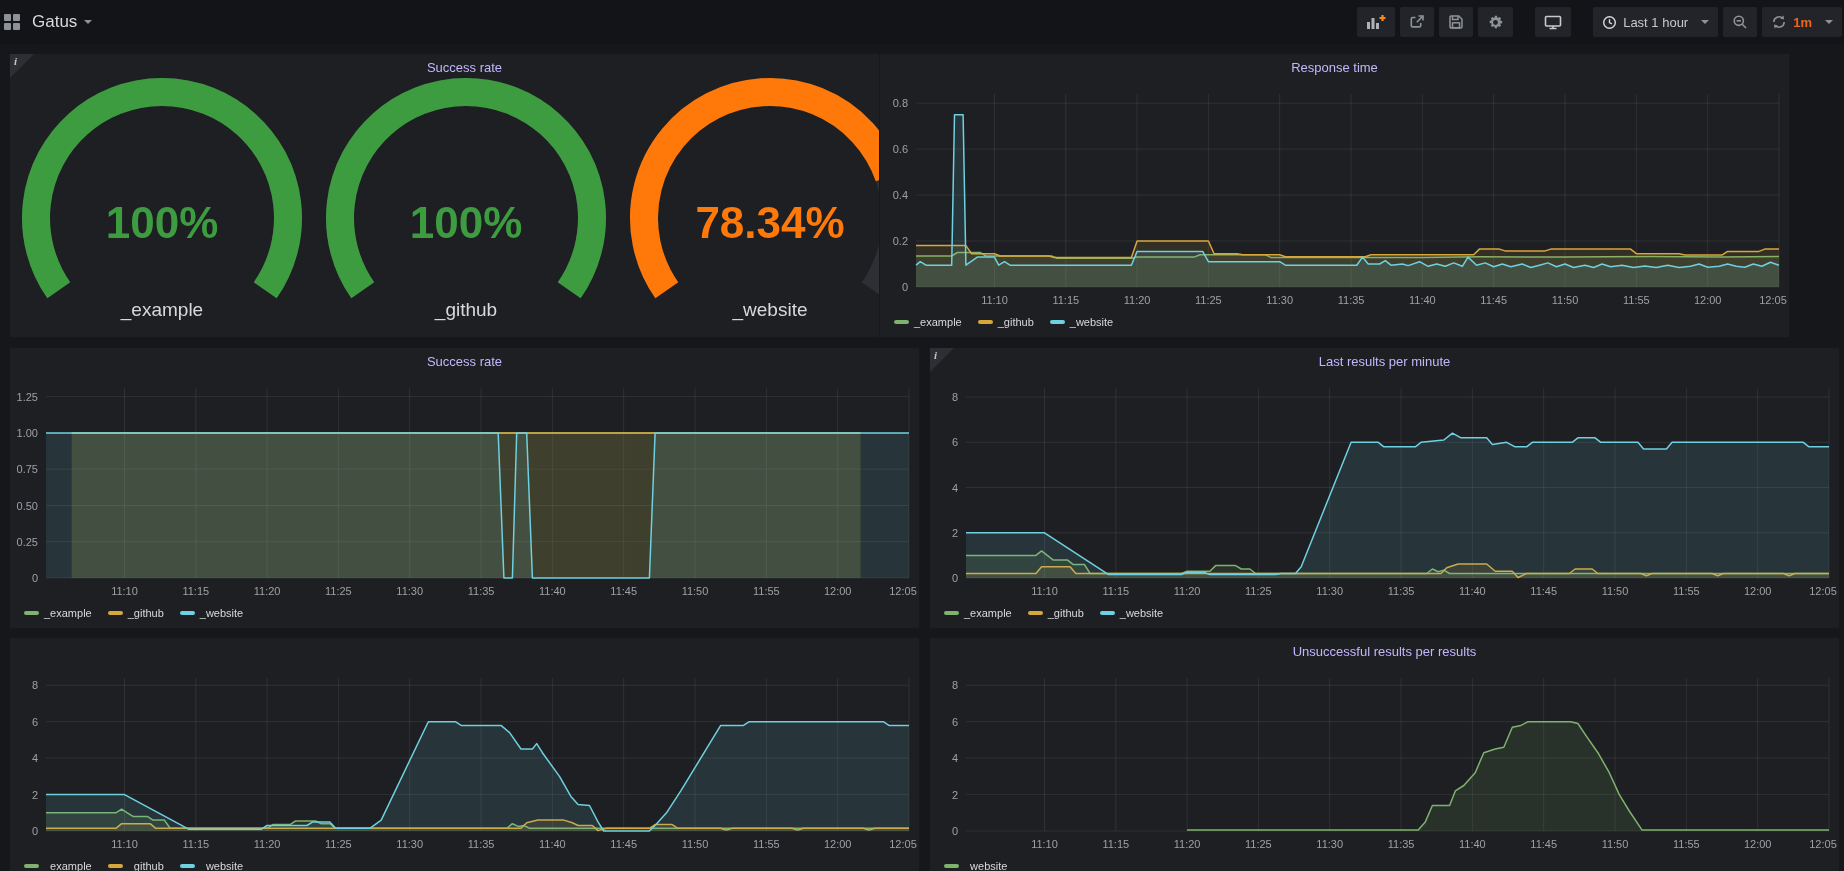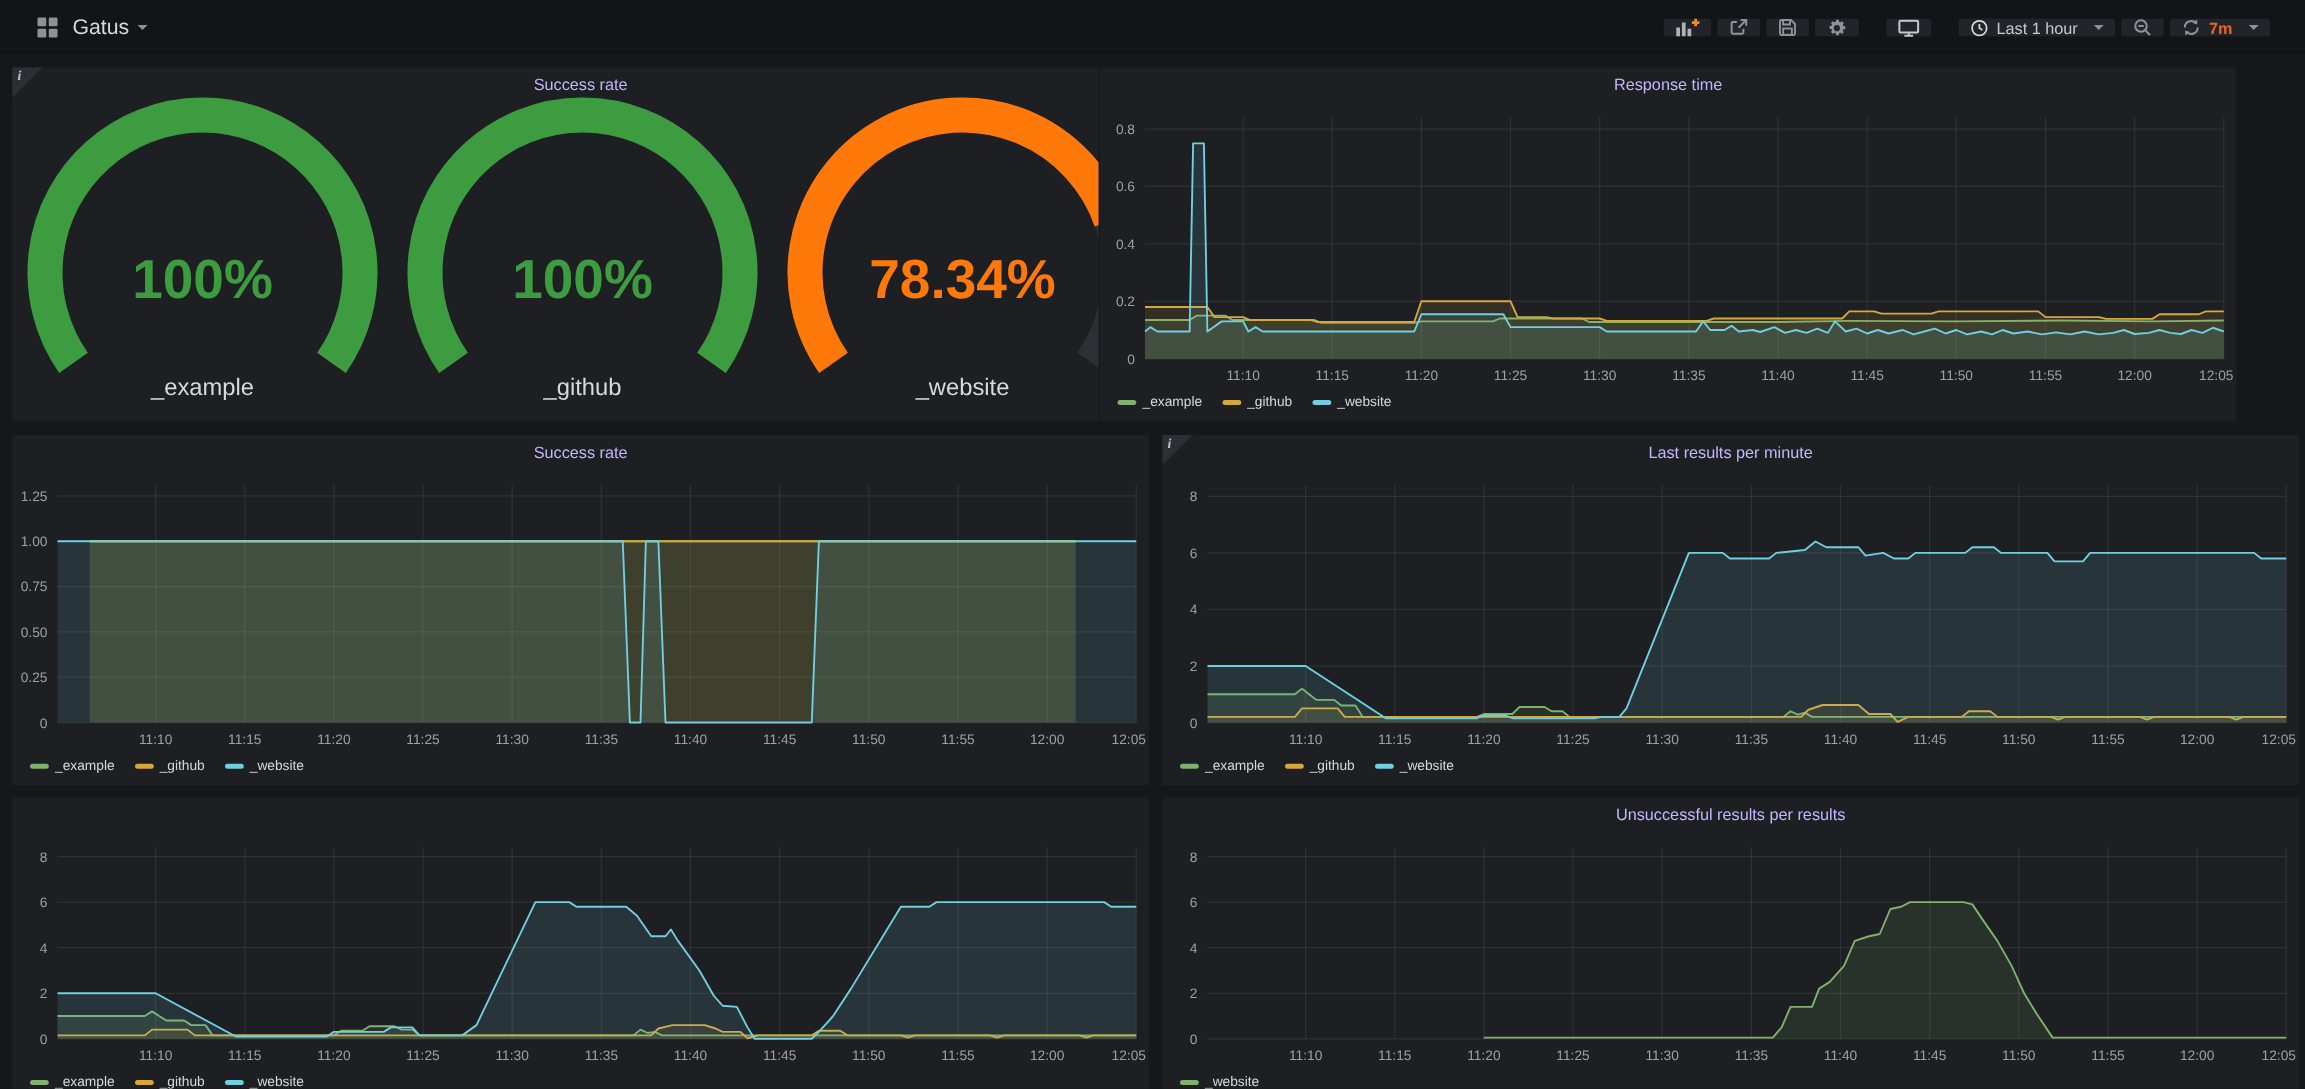--- a/index.html
+++ b/index.html
@@ -4,32 +4,32 @@
 <style>
   * { box-sizing: border-box; }
   html,body { margin:0; padding:0; }
   body {
     width:1844px; height:871px; position:relative; overflow:hidden;
     background:#15171a; font-family:"Liberation Sans", sans-serif;
   }
   
   .navbar {
     position:absolute; top:0; left:0; width:1844px; height:44px;
-    background:#121418; display:flex; align-items:center; padding:0 28px;
+    background:#121418; display:flex; align-items:center; padding:0 2px;
   }
   .nav-left { display:flex; align-items:center; gap:10px; }
   .brand { color:#d8d9da; font-size:17px; font-weight:500; cursor:pointer; display:flex; align-items:center; }
   .caret {
     width:0; height:0; border-left:4px solid transparent; border-right:4px solid transparent;
     border-top:4px solid #8e9196; display:inline-block; margin-left:7px;
   }
   .nav-right { margin-left:auto; display:flex; align-items:center; gap:5px; }
   .nav-gap { width:12px; }
   .nav-btn {
-    height:14px; min-width:34px; background:#222429; border:none; border-radius:2px;
+    height:30px; min-width:34px; background:#222429; border:none; border-radius:2px;
     display:flex; align-items:center; justify-content:center; gap:6px; padding:0 9px;
     cursor:pointer; color:#c7c9cc; font-size:13px; font-family:"Liberation Sans",sans-serif;
   }
   .nav-btn svg { display:block; }
   .accent-text { color:#eb681b; font-weight:700; }
   
   .panel {
     position:absolute; background:#1e1f23; border:1px solid #17181b;
   }
   .panel-title {
@@ -121,21 +121,21 @@
         <path d="M4.6 6.8 h4.4"></path>
       </svg>
     </button>
     <button class="nav-btn">
       <svg width="16" height="16" viewBox="0 0 16 16" fill="none" stroke="#8f9398" stroke-width="1.6">
         <path d="M2.8 8 a5.2 5.2 0 0 1 9 -3.5"></path>
         <path d="M13.2 8 a5.2 5.2 0 0 1 -9 3.5"></path>
         <polygon points="12.6,1.6 12.9,5.6 9.2,4.4" fill="#8f9398" stroke="none"></polygon>
         <polygon points="3.4,14.4 3.1,10.4 6.8,11.6" fill="#8f9398" stroke="none"></polygon>
       </svg>
-      <span class="accent-text">7m</span>
+      <span class="accent-text">1m</span>
       <span class="caret"></span>
     </button>
   </div>
 </div>
 
 <div class="panel" style="left:9px; top:53px; width:911px; height:285px;">
   <div class="corner">
       <span>i</span>
     </div>
   <div class="panel-title">Success rate</div>

